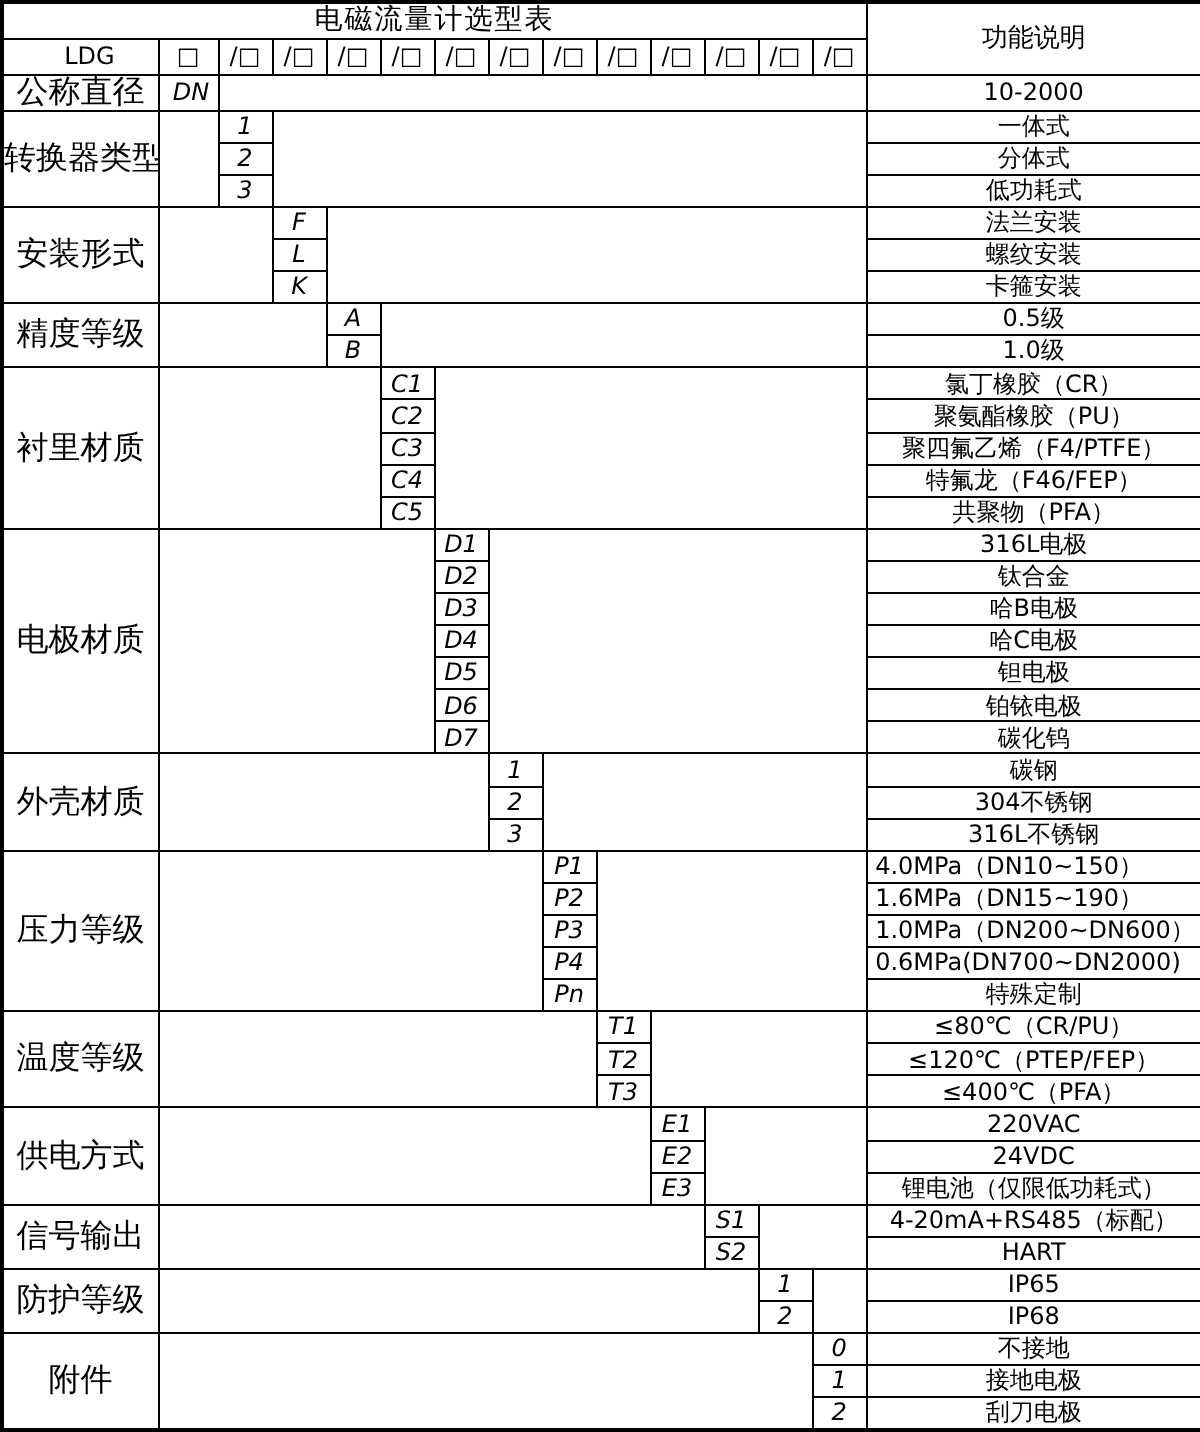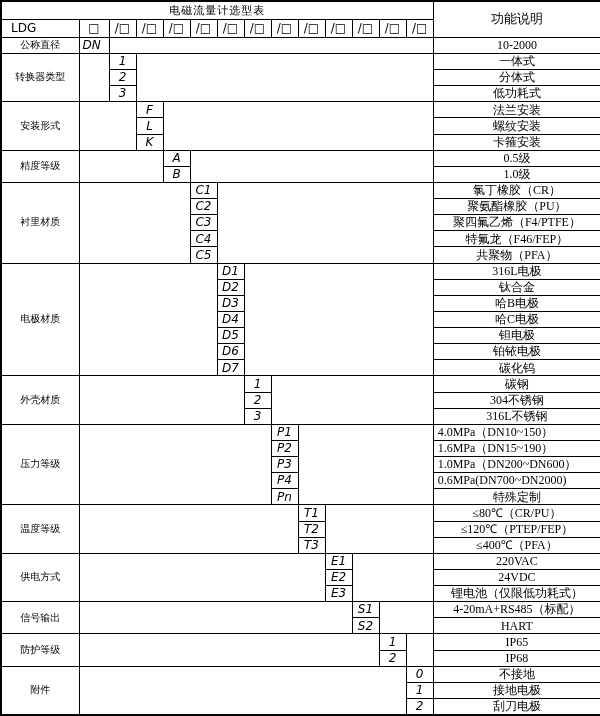--- a/index.html
+++ b/index.html
@@ -13,27 +13,27 @@
     font-size:12px;color:#000;background:#fff;
   }
   td{
     border:1px solid #000;
     text-align:center;vertical-align:middle;
     padding:0;line-height:1.05;
     overflow:hidden;white-space:nowrap;
   }
   tr{height:16px;}
   tr.hr{height:18px;}
-  td.title-cell{font-size:11px;letter-spacing:1px;}
+  td.title-cell{font-size:14px;letter-spacing:1px;}
   td.fn-header{font-size:13px;font-family:Liberation Mono, monospace;}
-  td.label{font-size:10px;}
-  td.ldg{text-align:left;padding-left:9px;margin-left:23px;}
+  td.label{font-size:16px;}
+  td.ldg{text-align:center;padding-left:9px;margin-left:23px;}
   td.box{font-size:12px;}
   td.code{font-size:12px;font-style:italic;}
-  td.desc{font-size:12px;font-family:Liberation Serif, serif;}
+  td.desc{font-size:12px;}
   td.desc.left{text-align:left;padding-left:4px;}
 </style>
 </head>
 <body>
 
 <table class="sel">
   <colgroup>
     <col style="width:78px">
       <col style="width:30px">
     <col style="width:27px">

